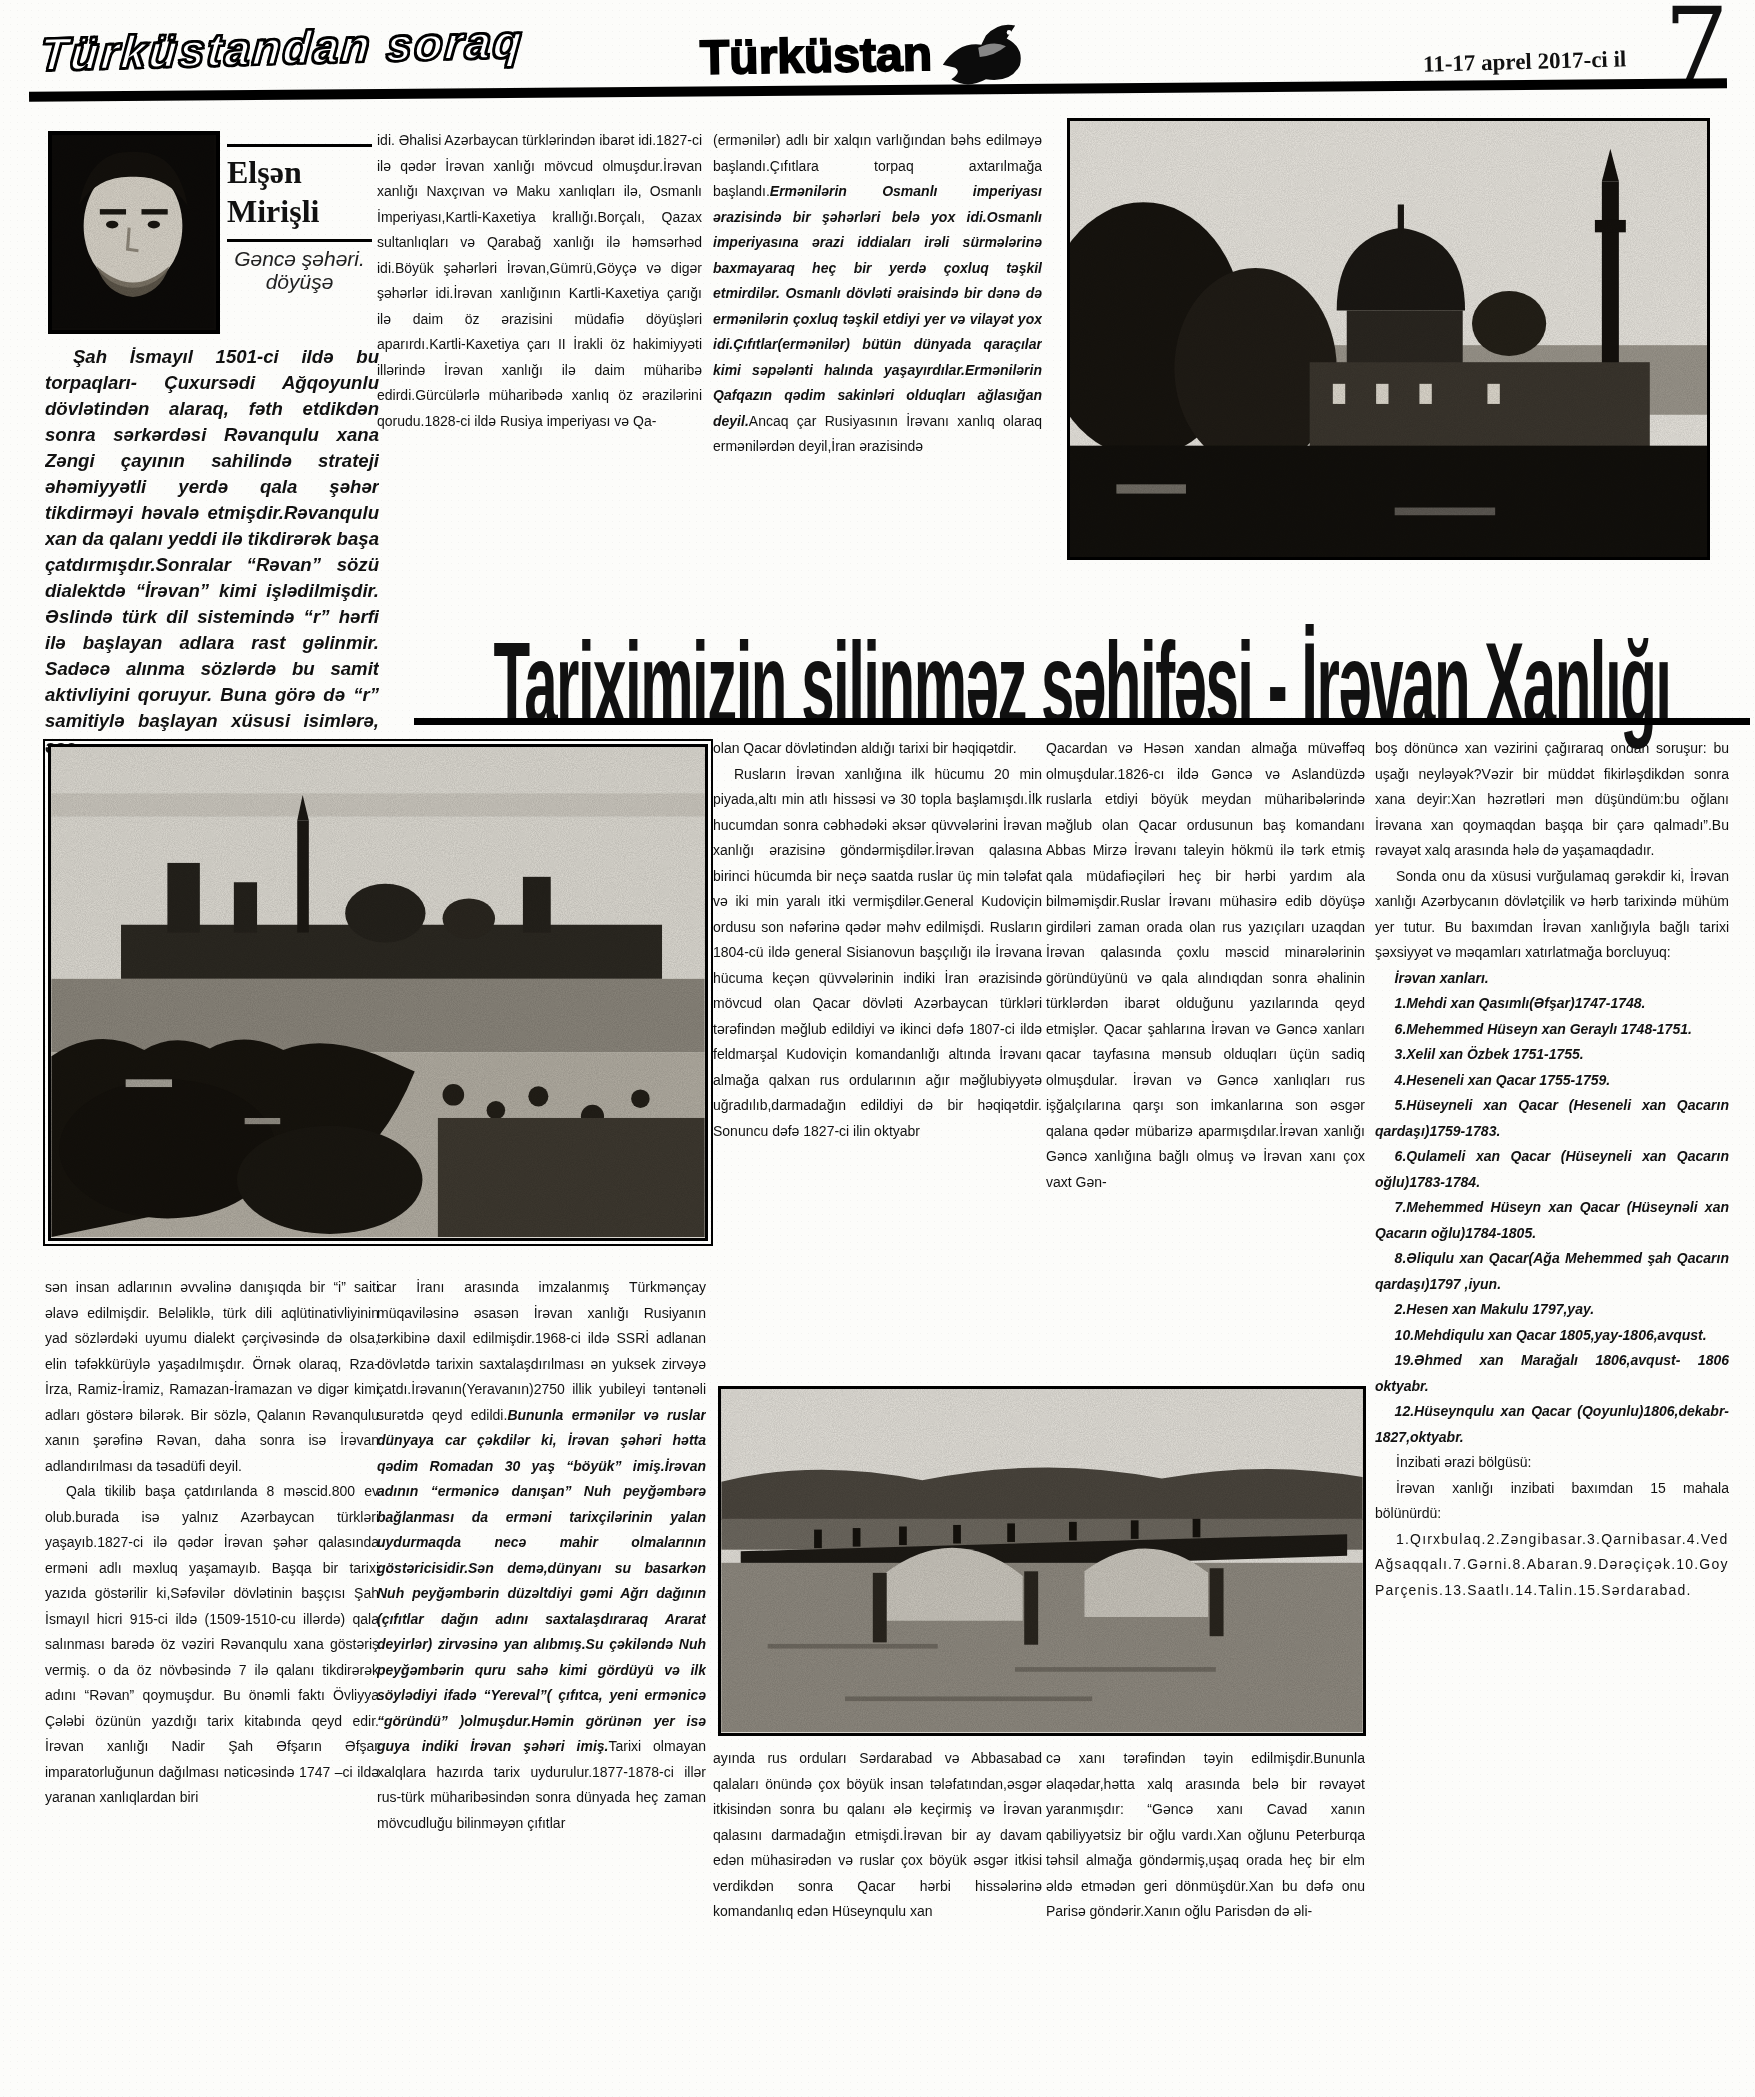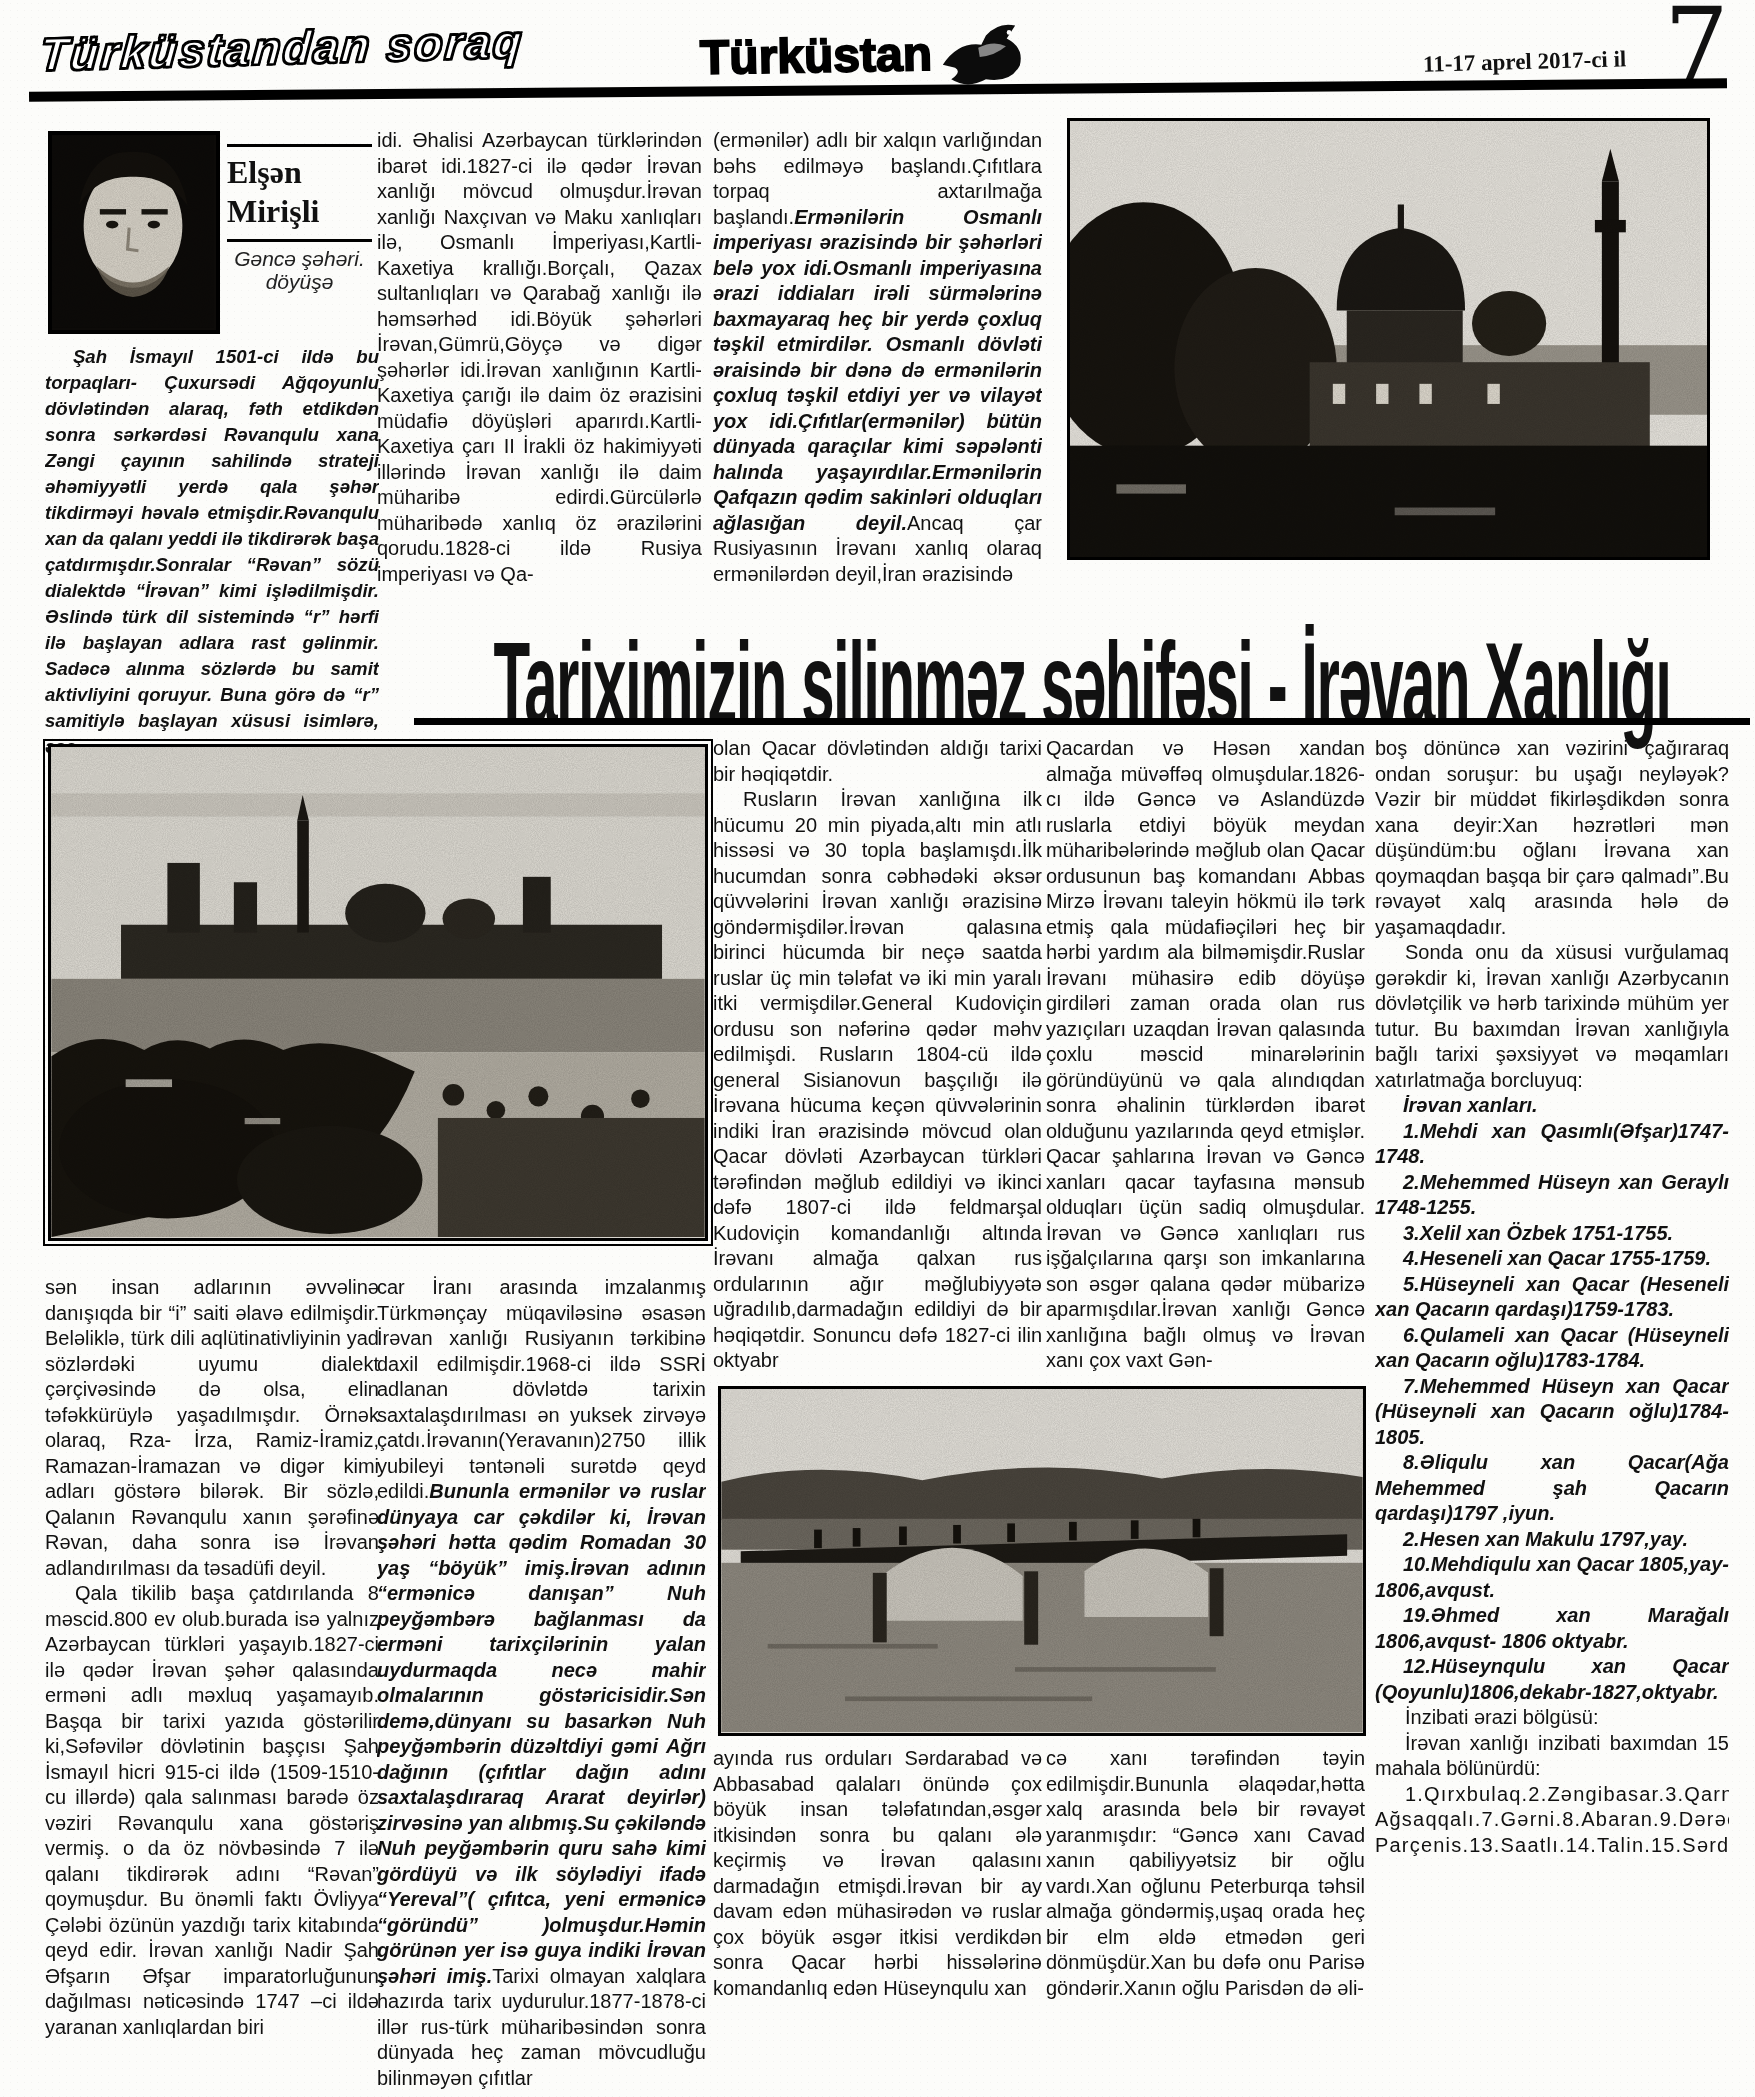--- a/index.html
+++ b/index.html
@@ -38,21 +38,21 @@
   .author-role{font-size:21px;font-style:italic;line-height:23px;text-align:center;color:#222;}
 
   
   .headline{left:414px;top:582px;width:1336px;height:138px;text-align:center;overflow:visible;margin-top:40px;}
   .headline span{
     display:inline-block;white-space:nowrap;font-weight:700;font-size:60px;letter-spacing:-1.5px;
     transform:scaleY(1.95);transform-origin:50% 8%;
   }
 
   
-  .col{overflow:hidden;font-size:20px;line-height:25.5px;text-align:justify;}
+  .col{overflow:hidden;font-size:14px;line-height:25.5px;text-align:justify;}
   .col p{margin:0;}
   .indent{text-indent:1.5em;}
   .bi{font-weight:700;font-style:italic;}
   .intro-col{font-size:18.6px;line-height:26px;font-weight:700;font-style:italic;}
   .khan{font-weight:700;font-style:italic;text-indent:1.4em;}
   .mahals{letter-spacing:1.2px;}
 
   
   .photo{box-sizing:border-box;border:3.1px solid #000;background:#d8d5ce;overflow:hidden;}
   .photo.double{outline:2.3px solid #000;outline-offset:3.1px;}
@@ -222,21 +222,21 @@
   </div>
   <div class="abs col" style="left:713px;top:1746px;width:329px;height:345px;">
     <p>ayında rus orduları Sərdarabad və Abbasabad qalaları önündə çox böyük insan tələfatından,əsgər itkisindən sonra bu qalanı ələ keçirmiş və İrəvan qalasını darmadağın etmişdi.İrəvan bir ay davam edən mühasirədən və ruslar çox böyük əsgər itkisi verdikdən sonra Qacar hərbi hissələrinə komandanlıq edən Hüseynqulu xan</p>
   </div>
 
   <div class="abs col" style="left:1375px;top:736px;width:354px;height:1355px;">
     <p>boş dönüncə xan vəzirini çağıraraq ondan soruşur: bu uşağı neyləyək?Vəzir bir müddət fikirləşdikdən sonra xana deyir:Xan həzrətləri mən düşündüm:bu oğlanı İrəvana xan qoymaqdan başqa bir çarə qalmadı”.Bu rəvayət xalq arasında hələ də yaşamaqdadır.</p>
     <p class="indent">Sonda onu da xüsusi vurğulamaq gərəkdir ki, İrəvan xanlığı Azərbycanın dövlətçilik və hərb tarixində mühüm yer tutur. Bu baxımdan İrəvan xanlığıyla bağlı tarixi şəxsiyyət və məqamları xatırlatmağa borcluyuq:</p>
     <p class="khan">İrəvan xanları.</p>
     <p class="khan">1.Mehdi xan Qasımlı(Əfşar)1747-1748.</p>
-    <p class="khan">2.Mehemmed Hüseyn xan Geraylı 1748-1255.</p>
+    <p class="khan">6.Mehemmed Hüseyn xan Geraylı 1748-1751.</p>
     <p class="khan">3.Xelil xan Özbek 1751-1755.</p>
     <p class="khan">4.Heseneli xan Qacar 1755-1759.</p>
     <p class="khan">5.Hüseyneli xan Qacar (Heseneli xan Qacarın qardaşı)1759-1783.</p>
     <p class="khan">6.Qulameli xan Qacar (Hüseyneli xan Qacarın oğlu)1783-1784.</p>
     <p class="khan">7.Mehemmed Hüseyn xan Qacar (Hüseynəli xan Qacarın oğlu)1784-1805.</p>
     <p class="khan">8.Əliqulu xan Qacar(Ağa Mehemmed şah Qacarın qardaşı)1797 ,iyun.</p>
     <p class="khan">2.Hesen xan Makulu 1797,yay.</p>
     <p class="khan">10.Mehdiqulu xan Qacar 1805,yay-1806,avqust.</p>
     <p class="khan">19.Əhmed xan Marağalı 1806,avqust- 1806 oktyabr.</p>
     <p class="khan">12.Hüseynqulu xan Qacar (Qoyunlu)1806,dekabr-1827,oktyabr.</p>

